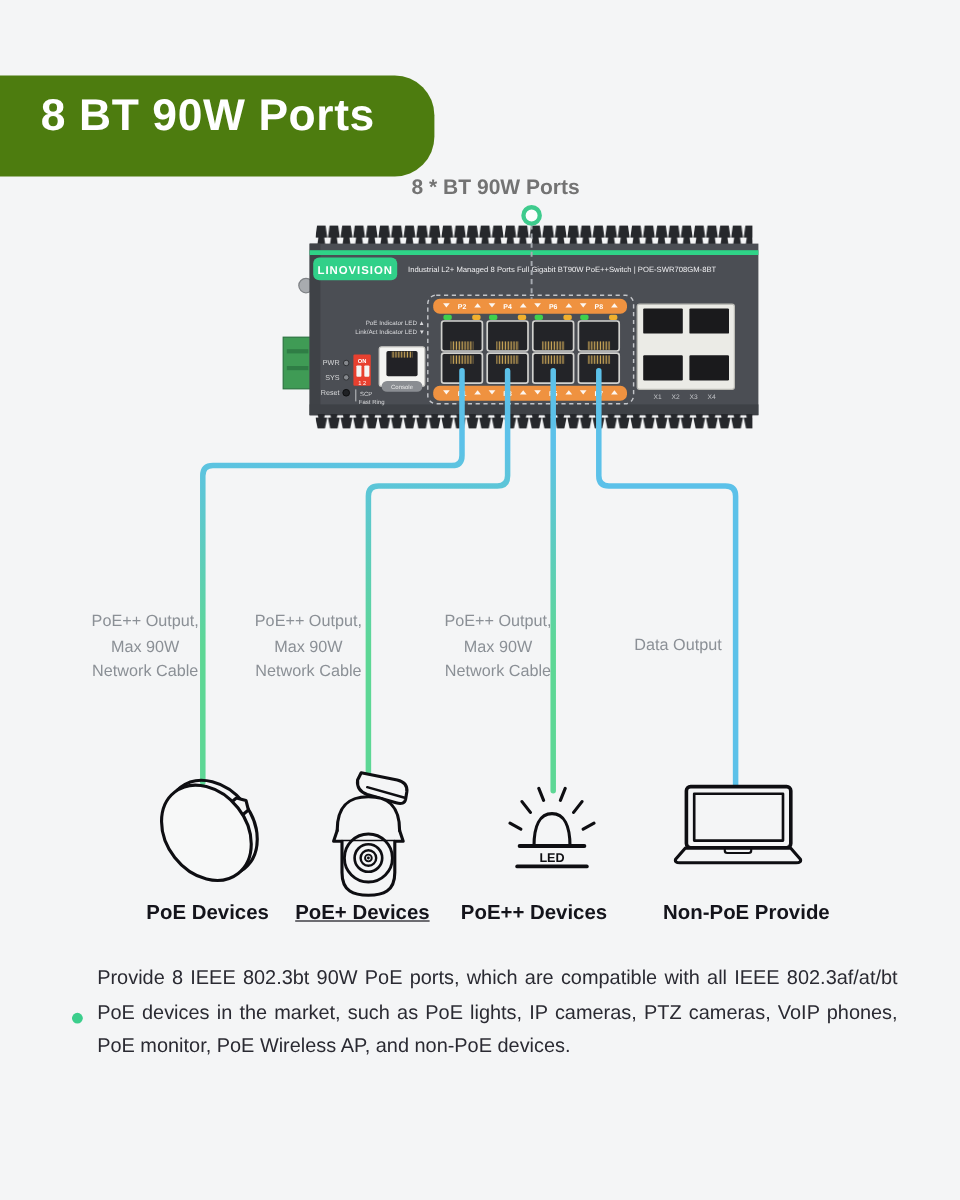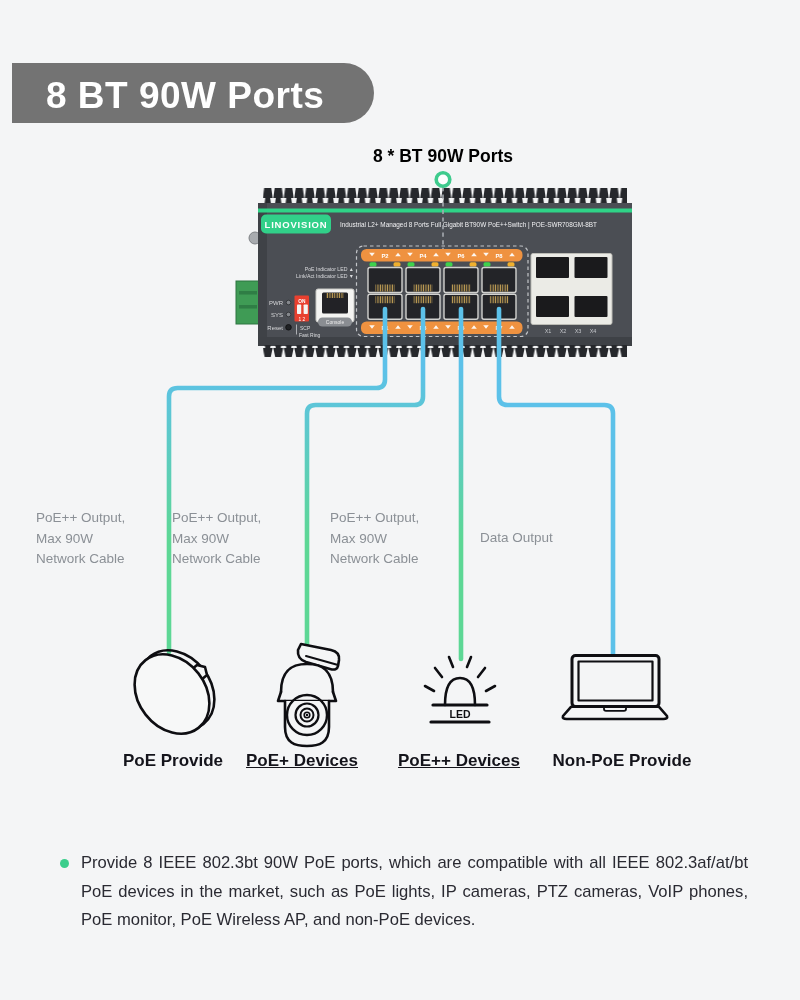--- a/index.html
+++ b/index.html
@@ -1,31 +1,31 @@
 <!DOCTYPE html>
 <html><head>
 <meta charset="utf-8">
 <style>
   html,body{margin:0;padding:0;background:#e9ebec;}
   .stage{position:relative;width:800px;height:1000px;background:#f4f5f6;
          font-family:"Liberation Sans",sans-serif;overflow:hidden;}
-  .banner{position:absolute;left:12px;top:63px;width:362px;height:60px;
-          background:#737373;border-radius:0 33px 33px 0;}
+  .banner{position:absolute;left:0;top:63px;width:362px;height:84px;
+          background:#4d7c0f;border-radius:0 33px 33px 0;}
   .banner-title{position:absolute;left:34px;top:0;line-height:66px;
           font-size:37px;font-weight:bold;color:#ffffff;letter-spacing:.5px;white-space:nowrap;}
-  .callout{position:absolute;left:343px;top:146px;width:200px;text-align:center;
-          font-size:17.5px;font-weight:600;color:#000000;}
+  .callout{position:absolute;left:343px;top:146px;width:200px;
+          font-size:17.5px;font-weight:600;color:#737373;}
   .diagram{position:absolute;left:0;top:0;}
   .diagram text{font-family:"Liberation Sans",sans-serif;}
-  .cable-label{position:absolute;width:170px;top:508px;
+  .cable-label{position:absolute;width:170px;text-align:center;top:508px;
           font-size:13.5px;line-height:20.5px;color:#8b9096;}
   .cable-label span{display:block;}
   .device-label{position:absolute;top:751px;width:170px;text-align:center;
           font-size:17px;font-weight:bold;color:#14141b;}
-  .feature{position:absolute;left:60px;top:849px;width:688px;display:flex;}
+  .feature{position:absolute;left:60px;top:801px;width:688px;display:flex;align-items:center;}
   .bullet{flex:0 0 auto;width:9px;height:9px;border-radius:50%;background:#3bce8c;margin:10px 12px 0 0;}
   .feature p{margin:0;font-size:16.6px;line-height:28.5px;color:#2a2a32;text-align:justify;}
 </style>
 </head>
 <body>
 
 <div class="stage">
 
   <div class="banner">
     <span class="banner-title">8 BT 90W Ports</span>
@@ -245,23 +245,23 @@
   </div>
   <div class="cable-label" style="left:330px;">
     <span>PoE++ Output,</span>
     <span>Max 90W</span>
     <span>Network Cable</span>
   </div>
   <div class="cable-label" style="left:480px;top:528px;">
     <span>Data Output</span>
   </div>
 
-  <div class="device-label" style="left:88px;">PoE Provide</div>
+  <div class="device-label" style="left:88px;">PoE Devices</div>
   <div class="device-label" style="left:217px;text-decoration:underline;">PoE+ Devices</div>
-  <div class="device-label" style="left:374px;text-decoration:underline;">PoE++ Devices</div>
+  <div class="device-label" style="left:360px;">PoE++ Devices</div>
   <div class="device-label" style="left:537px;">Non-PoE Provide</div>
 
   <div class="feature">
     <span class="bullet"></span>
     <p>Provide 8 IEEE 802.3bt 90W PoE ports, which are compatible with all IEEE 802.3af/at/bt PoE devices in the market, such as PoE lights, IP cameras, PTZ cameras, VoIP phones, PoE monitor, PoE Wireless AP, and non-PoE devices.</p>
   </div>
 
 </div>
 
 </body></html>

